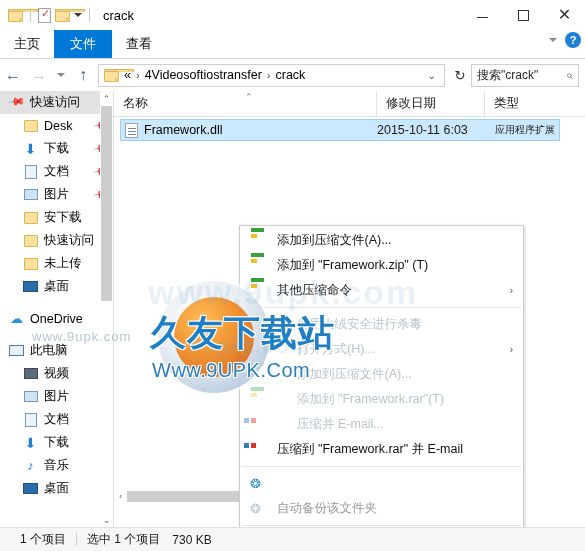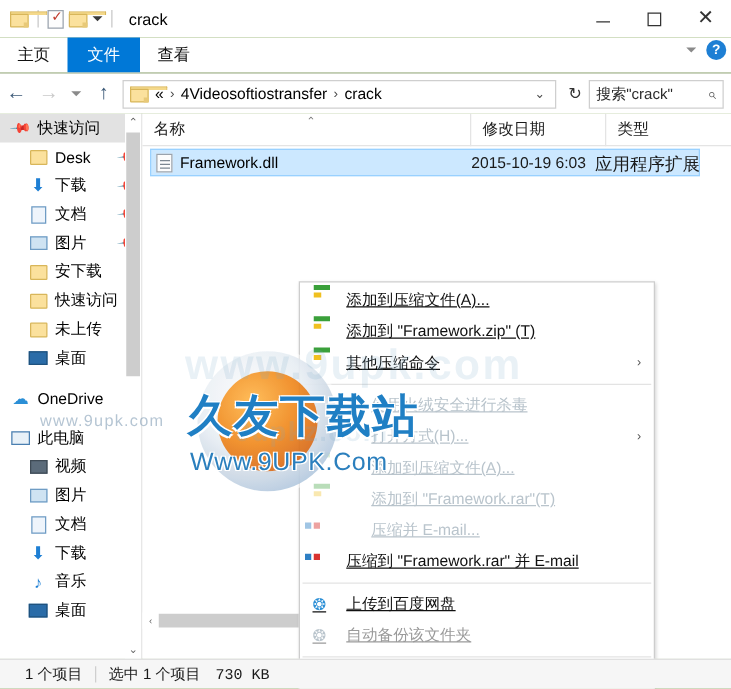--- a/index.html
+++ b/index.html
@@ -135,30 +135,30 @@
   .sort-arrow { position:absolute; left:50%; top:1px; font-size:9px; color:#7a7a7a;}
 
   .filerow { position:absolute; top:28px; left:6px; width:440px; height:22px;
      background:#cce8ff; border:1px solid #99d1ff; display:flex; align-items:center; }
   .filerow .fname { margin-left:6px; font-size:12.5px; color:#000; }
   .dll-ico { width:13px;height:15px;background:#fdfdfd;border:1px solid #9aa3ad; margin-left:4px;
      position:relative; flex:none;}
   .dll-ico:after{content:"";position:absolute;left:2px;top:4px;width:8px;height:1px;background:#7d8892;
      box-shadow:0 3px 0 #7d8892, 0 6px 0 #7d8892;}
   .cell-date { position:absolute; left:263px; font-size:12.5px; color:#1a1a1a; }
-  .cell-type { position:absolute; left:362px; font-size:14px; color:#1a1a1a; }
+  .cell-type { position:absolute; left:381px; font-size:10px; color:#1a1a1a; }
 
   
   .ctxmenu {
     position:absolute; left:239px; top:134px; width:285px; height:417px;
     background:#ffffff; border:1px solid #cdcdcd; box-shadow:1px 1px 3px rgba(0,0,0,.18);
     z-index:40; padding:2px 0;
   }
   .mi { height:25px; display:flex; align-items:center; position:relative;
-        font-size:12.5px; color:#111; padding-left:10px; white-space:nowrap;text-decoration:underline; }
+        font-size:12.5px; color:#111; padding-left:10px; white-space:nowrap; }
   .mi.dim { color:#9a9a9a; }
   .mi.faded { color:#b9c4cc;gap:20px; }
   .mi-ico { width:18px; height:16px; flex:none; margin-right:9px; position:relative; }
   .mi-lbl { }
   .mi-arrow { position:absolute; right:10px; font-size:10px; color:#555; }
   .msep { height:1px; background:#e3e3e3; margin:4px 2px 4px 2px; }
 
   .rar-ico { width:16px;height:14px; background:#2d7fc1; position:relative; border-radius:1px;}
   .rar-ico:before{content:"";position:absolute;left:1px;top:1px;width:6px;height:4px;background:#f0c020;}
   .rar-ico:after{content:"";position:absolute;left:1px;bottom:1px;width:13px;height:4px;background:#3aa03a;}
@@ -190,21 +190,21 @@
   .wm-left-txt { position:absolute; left:-96px; top:58px; font-size:13px;
      color:rgba(120,150,175,.55); letter-spacing:1px; }
 
   
   .statusbar { position:absolute; bottom:0; left:0; width:585px; height:24px;
      background:#f6f6f6; border-top:1px solid #e0e0e0; display:flex; align-items:center;
      font-size:12px; color:#1a1a1a; z-index:70;}
   .st-1 { padding-left:20px; }
   .st-sep { width:1px; height:13px; background:#cfcfcf; margin:0 10px; }
   .st-2 { }
-  .st-size { margin-left:12px;font-family:Liberation Mono, monospace; }
+  .st-size { margin-left:12px; }
 
   
   .hscroll { position:absolute; left:114px; bottom:24px; width:471px; height:13px;
      background:#ffffff; z-index:5;}
   .hs-left { position:absolute; left:0; top:0; width:13px;height:13px; display:flex;
      align-items:center;justify-content:center;font-size:8px;color:#606060;}
   .hs-thumb { position:absolute; left:13px; top:1px; width:120px; height:11px; background:#cdcdcd;}
 </style>
 </head>
 <body>
@@ -414,21 +414,21 @@
         </div>
         <div class="col col-type">
           <span>类型</span>
         </div>
       </div>
 
       <div class="filerow">
         <span class="dll-ico"></span>
         <span class="fname">Framework.dll</span>
       </div>
-      <div class="cell-date" style="top:32px;">2015-10-19 6:03</div>
+      <div class="cell-date" style="top:32px;">2015-10-11 6:03</div>
       <div class="cell-type" style="top:32px;">应用程序扩展</div>
     </div>
 
     <div class="ctxmenu">
       <div class="mi">
         <span class="mi-ico"><span class="rar-ico"></span></span>
         <span class="mi-lbl">添加到压缩文件(A)...</span>
       </div>
       <div class="mi">
         <span class="mi-ico"><span class="rar-ico"></span></span>
@@ -463,21 +463,20 @@
         <span class="mi-lbl">压缩并 E-mail...</span>
       </div>
       <div class="mi">
         <span class="mi-ico"><span class="rarm-ico"></span></span>
         <span class="mi-lbl">压缩到 "Framework.rar" 并 E-mail</span>
       </div>
       <div class="msep"></div>
 
       <div class="mi">
         <span class="mi-ico baidu-ico">❂</span>
-        <span class="mi-lbl">上传到百度网盘</span>
       </div>
       <div class="mi dim">
         <span class="mi-ico baidu-ico dimc">❂</span>
         <span class="mi-lbl">自动备份该文件夹</span>
       </div>
       <div class="msep"></div>
 
       <div class="mi">
         <span class="mi-ico"></span>
         <span class="mi-lbl">还原以前的版本(V)</span>

